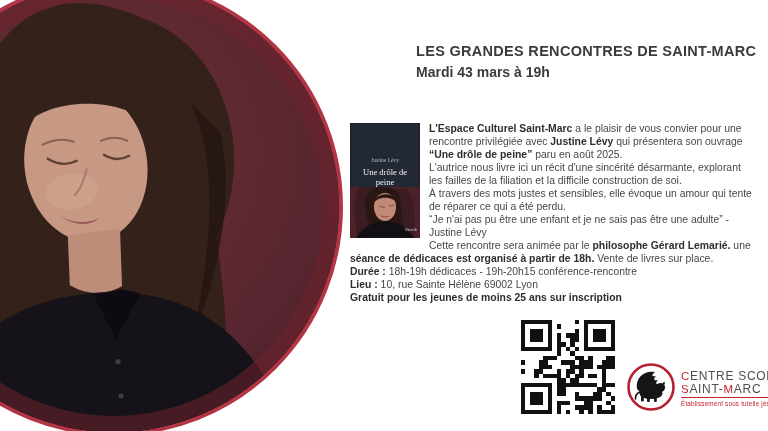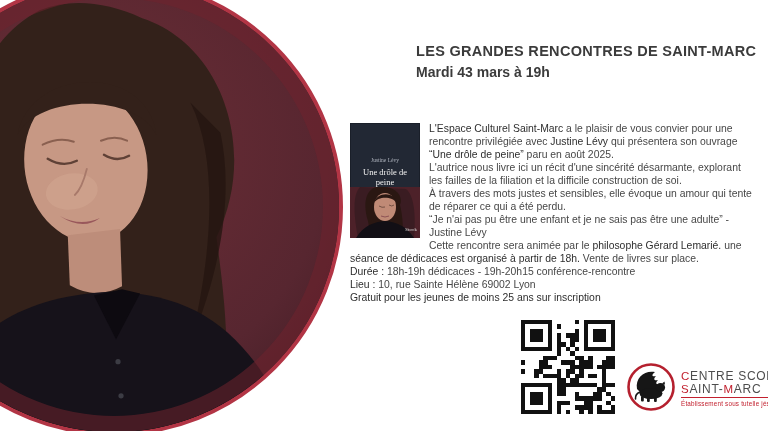--- a/index.html
+++ b/index.html
@@ -19,21 +19,21 @@
   .right{position:absolute;left:372px;top:44px;width:402px;margin-left:44px;}
   .kicker{font-size:14.5px;font-weight:bold;color:#3b3b3b;letter-spacing:.3px;margin:0 0 6px 0;line-height:15px;}
   .title{font-size:18.5px;font-weight:bold;color:#9e2b31;margin:0 0 5px 0;line-height:20px;}
   .datetime{font-size:14px;font-weight:bold;color:#3b3b3b;margin:0;line-height:15px;}
   
   .content{
     position:absolute;left:350px;top:122px;width:406px;
     font-size:10.4px;line-height:13px;color:#474747;
   }
   .content p{margin:0;}
-  .content .b{font-weight:normal;color:#2e2e2e;}
+  .content .b{font-weight:bold;color:#2e2e2e;}
   .content .i{}
   
   .book{
     float:left;width:70px;height:115px;margin:1px 9px 2px 0;
     background:#222834;position:relative;box-shadow:0 0 0 1px #1a1f29 inset;
   }
   .book-top{
     height:64px;display:flex;flex-direction:column;align-items:center;justify-content:flex-end;
     text-align:center;font-family:"Liberation Serif", serif;padding-bottom:3px;
   }

